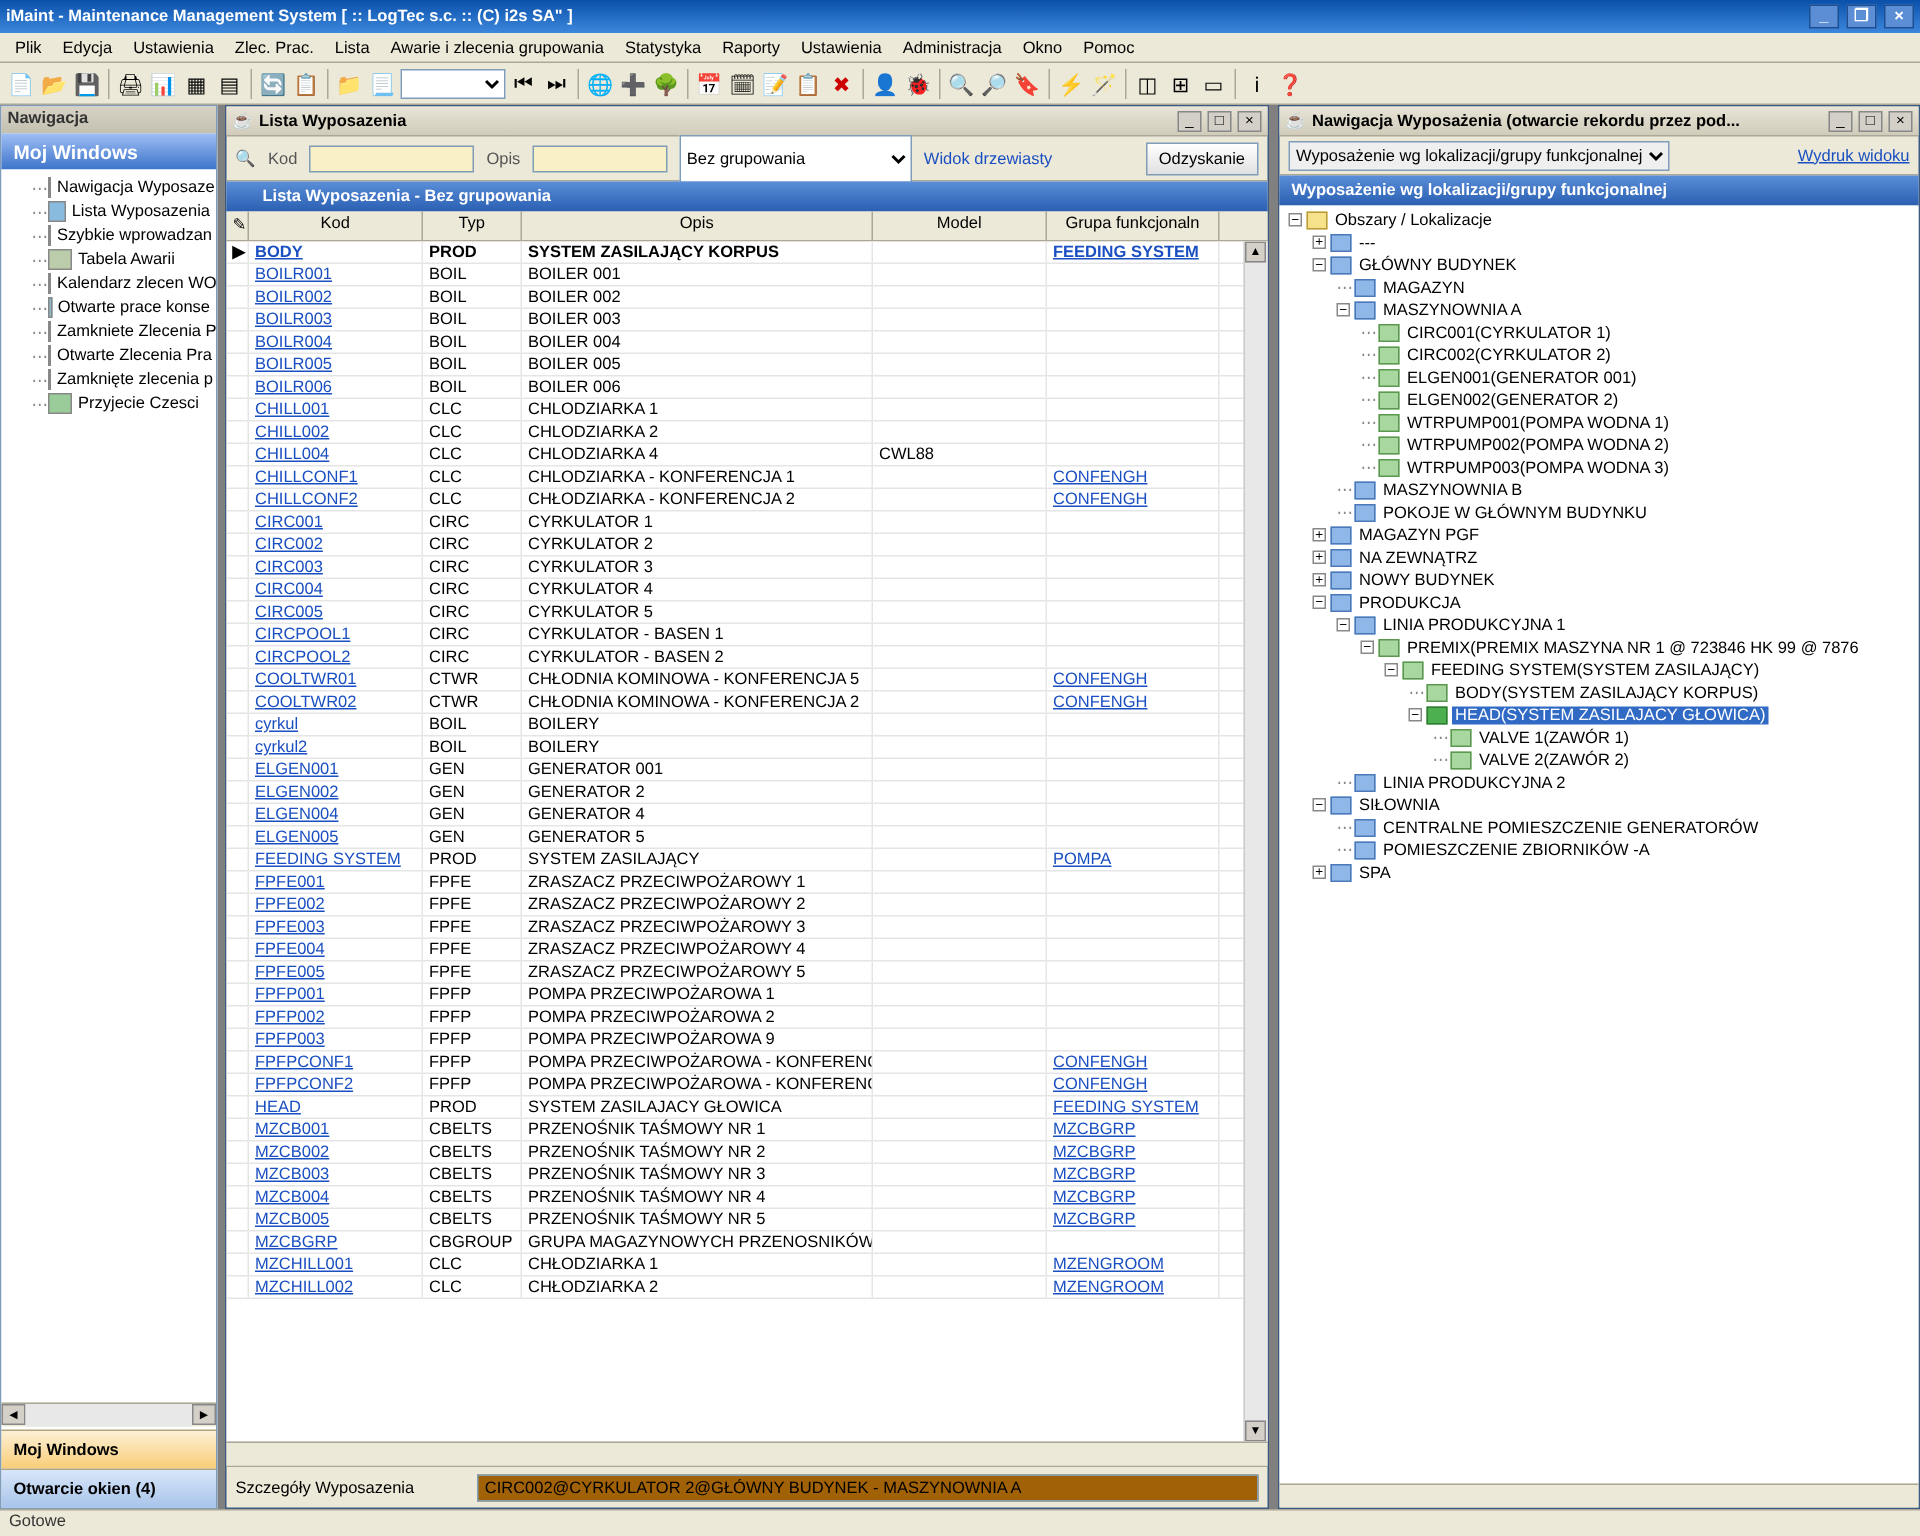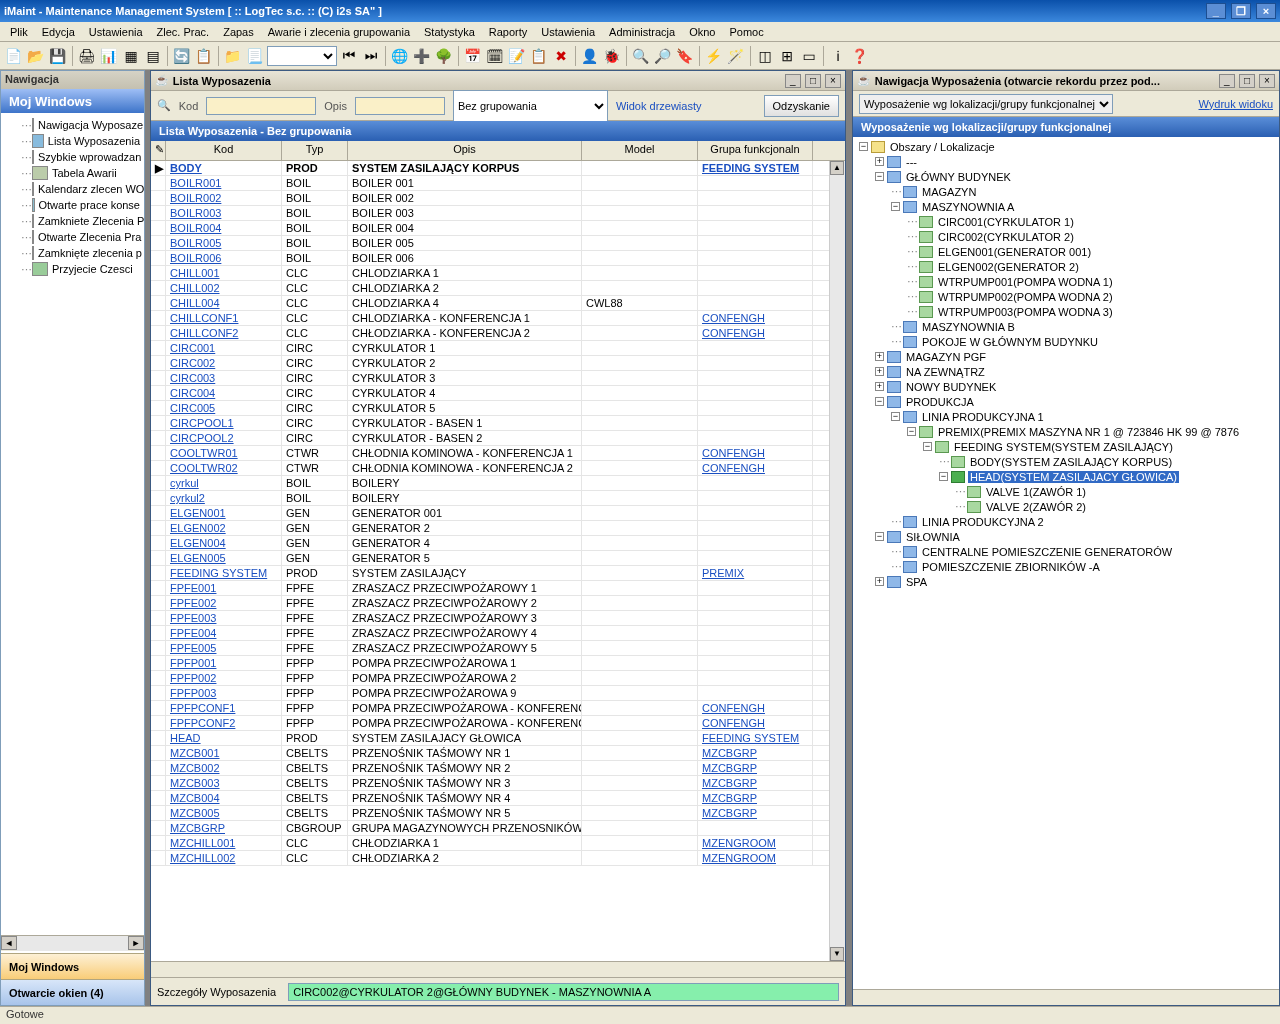--- a/index.html
+++ b/index.html
@@ -26,37 +26,37 @@
 .list-win { position:absolute; top:0; left:150px; width:696px; bottom:0; background:#ece9d8; border:1px solid #3b5a82; display:flex; flex-direction:column;}
 .win-tb { height:20px; background:linear-gradient(#e8e4d7,#d1ccba); display:flex; align-items:center; padding:0 4px; justify-content:space-between; border-bottom:1px solid #aca899;}
 .win-tb .t { display:flex; align-items:center; gap:4px; font-weight:bold;}
 .win-tb .c span { display:inline-block; width:16px; height:14px; border:1px solid #888; background:#d4d0c8; margin-left:1px; text-align:center; line-height:12px; font-size:10px; cursor:default;}
 .filter-bar { height:30px; display:flex; align-items:center; padding:4px 6px; gap:8px; border-bottom:1px solid #aca899;}
 .filter-bar label { color:#555;}
 .filter-bar input[type=text]{ height:18px; border:1px solid #7f9db9; background:#faf0c8; padding:0 2px;}
 .filter-bar select{ height:32px; border:1px solid #7f9db9; background:#fff;}
 .filter-bar a{ color:#1a4fc1; cursor:default;}
 .filter-bar button{ height:22px; padding:0 8px; border:1px solid #7f9db9; background:linear-gradient(#fff,#e0e0e0); cursor:default;}
-.grid-title { height:20px; background:linear-gradient(#5a8ed8,#2a5fb2); color:#fff; font-weight:bold; display:flex; align-items:center; padding:0 8px;}
+.grid-title { height:20px; background:linear-gradient(#5a8ed8,#2a5fb2); color:#fff; font-weight:bold; display:flex; align-items:center; padding:0 24px;}
 .grid-hdr { height:20px; display:flex; background:#ece9d8; border-bottom:1px solid #aca899;}
 .grid-hdr div{ border-right:1px solid #aca899; padding:2px 4px; text-align:center; overflow:hidden;}
 .grid-body { flex:1 1 auto; overflow:hidden; background:#fff; position:relative;}
 .grid-row { display:flex; height:15px; border-bottom:1px solid #e5e5e5;}
 .grid-row div { border-right:1px solid #e5e5e5; padding:0 4px; overflow:hidden; white-space:nowrap; font-size:11px; line-height:15px;}
 .grid-row .lnk { color:#1a4fc1; text-decoration:underline; cursor:default;}
 .grid-row.sel { font-weight:bold;}
 .c-mark { width:15px; flex:0 0 15px;}
 .c-kod { width:116px; flex:0 0 116px;}
 .c-typ { width:66px; flex:0 0 66px;}
 .c-opis { width:234px; flex:0 0 234px;}
 .c-model { width:116px; flex:0 0 116px;}
 .c-grupa { width:115px; flex:0 0 115px;}
 .grid-scroll { height:16px; background:#ece9d8; border-top:1px solid #aca899; position:relative;}
 .detail-bar { height:28px; display:flex; align-items:center; padding:0 6px; gap:12px; border-top:1px solid #aca899;}
-.detail-bar input{ flex:1; height:18px; border:1px solid #7f9db9; background:#86efac; padding:0 4px;}
+.detail-bar input{ flex:1; height:18px; border:1px solid #7f9db9; background:#a16207; padding:0 4px;margin-left:30px;}
 
 .tree-win { position:absolute; top:0; left:852px; right:0; bottom:0; background:#ece9d8; border:1px solid #3b5a82; display:flex; flex-direction:column;}
 .tree-filter { height:26px; display:flex; align-items:center; padding:2px 6px; gap:8px; border-bottom:1px solid #aca899;}
 .tree-filter select{ flex:0 0 240px; height:20px; border:1px solid #7f9db9;}
 .tree-filter a{ color:#1a4fc1; text-decoration:underline; cursor:default;}
 .tree-title { height:20px; background:linear-gradient(#5a8ed8,#2a5fb2); color:#fff; font-weight:bold; display:flex; align-items:center; padding:0 8px;}
 .tree-body { flex:1 1 auto; background:#fff; overflow:hidden; padding:2px;}
 .tn { white-space:nowrap; overflow:hidden; display:flex; align-items:center; height:15px;}
 .tn .tog { width:9px; height:9px; border:1px solid #888; display:inline-flex; align-items:center; justify-content:center; font-size:9px; line-height:7px; margin-right:3px; cursor:default; background:#fff;}
 .tn .dots { color:#888; letter-spacing:-1px; margin-right:2px;}
@@ -85,21 +85,21 @@
     <span>❐</span>
     <span>×</span>
   </span>
 </div>
 
 <div class="menubar" id="menubar">
     <span>Plik</span>
     <span>Edycja</span>
     <span>Ustawienia</span>
     <span>Zlec. Prac.</span>
-    <span>Zapas</span>
+    <span>Lista</span>
     <span>Awarie i zlecenia grupowania</span>
     <span>Statystyka</span>
     <span>Raporty</span>
     <span>Ustawienia</span>
     <span>Administracja</span>
     <span>Okno</span>
     <span>Pomoc</span>
   </div>
 
 <div class="toolbar">
@@ -397,21 +397,21 @@
           <div class="c-kod"><span class="lnk">CIRCPOOL2</span></div>
           <div class="c-typ">CIRC</div>
           <div class="c-opis">CYRKULATOR - BASEN 2</div>
           <div class="c-model"></div>
           <div class="c-grupa"></div>
         </div>
         <div class="grid-row">
           <div class="c-mark"></div>
           <div class="c-kod"><span class="lnk">COOLTWR01</span></div>
           <div class="c-typ">CTWR</div>
-          <div class="c-opis">CHŁODNIA KOMINOWA - KONFERENCJA 1</div>
+          <div class="c-opis">CHŁODNIA KOMINOWA - KONFERENCJA 5</div>
           <div class="c-model"></div>
           <div class="c-grupa"><span class="lnk">CONFENGH</span></div>
         </div>
         <div class="grid-row">
           <div class="c-mark"></div>
           <div class="c-kod"><span class="lnk">COOLTWR02</span></div>
           <div class="c-typ">CTWR</div>
           <div class="c-opis">CHŁODNIA KOMINOWA - KONFERENCJA 2</div>
           <div class="c-model"></div>
           <div class="c-grupa"><span class="lnk">CONFENGH</span></div>
@@ -463,21 +463,21 @@
           <div class="c-opis">GENERATOR 5</div>
           <div class="c-model"></div>
           <div class="c-grupa"></div>
         </div>
         <div class="grid-row">
           <div class="c-mark"></div>
           <div class="c-kod"><span class="lnk">FEEDING SYSTEM</span></div>
           <div class="c-typ">PROD</div>
           <div class="c-opis">SYSTEM ZASILAJĄCY</div>
           <div class="c-model"></div>
-          <div class="c-grupa"><span class="lnk">PREMIX</span></div>
+          <div class="c-grupa"><span class="lnk">POMPA</span></div>
         </div>
         <div class="grid-row">
           <div class="c-mark"></div>
           <div class="c-kod"><span class="lnk">FPFE001</span></div>
           <div class="c-typ">FPFE</div>
           <div class="c-opis">ZRASZACZ PRZECIWPOŻAROWY 1</div>
           <div class="c-model"></div>
           <div class="c-grupa"></div>
         </div>
         <div class="grid-row">

